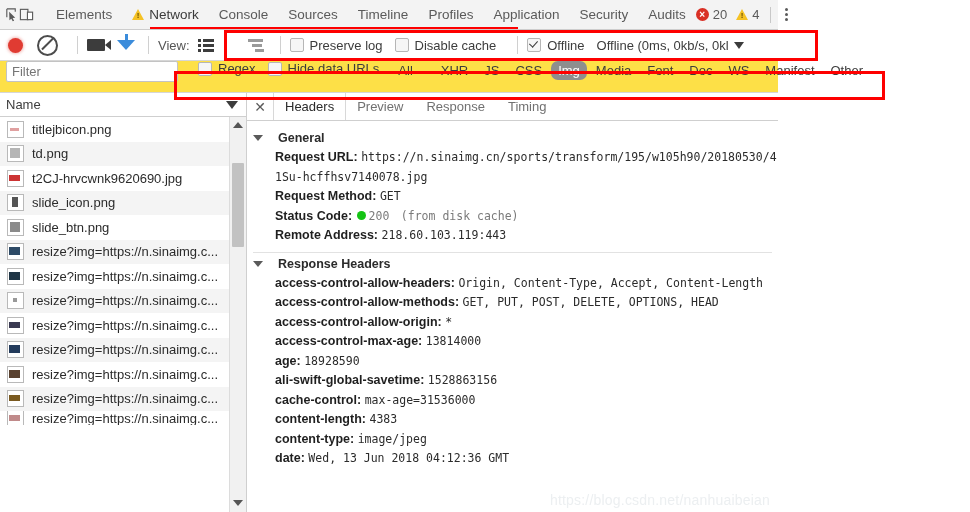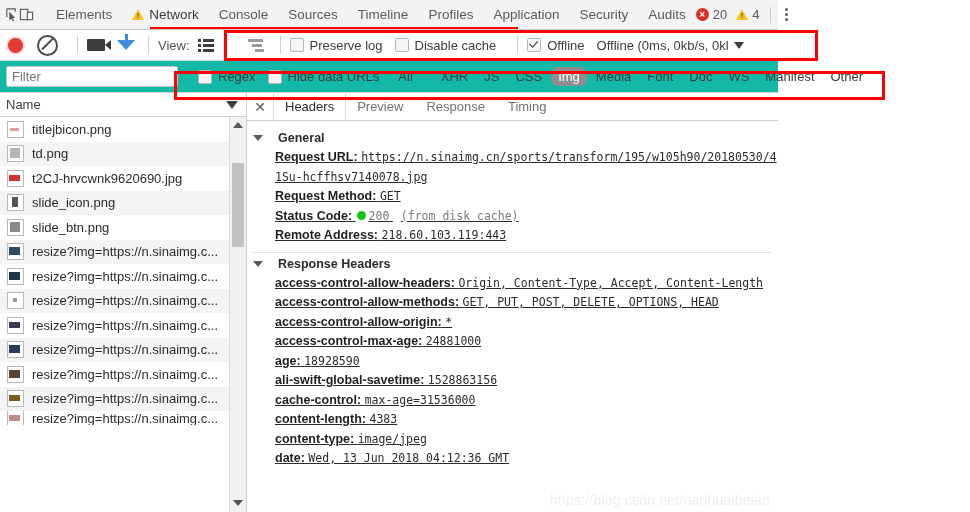--- a/index.html
+++ b/index.html
@@ -300,22 +300,22 @@
     pointer-events: none;
     box-sizing: border-box;
     z-index: 40;
   }
 
   
   .filterrow {
     height: 31px;
     min-height: 31px;
     display: flex;
-    align-items: center;
-    background: #14b8a6;
+    align-items: flex-start;
+    background: #fde047;
     border-bottom: 1px solid #d6d6d6;
     padding-left: 6px;
     position: relative;
   }
   .filter-input {
     width: 160px;
     height: 19px;
     border: 1px solid #c3c3c3;
     border-radius: 2px;
     font-size: 13px;
@@ -502,21 +502,20 @@
     border-left: 5px solid transparent;
     border-right: 5px solid transparent;
     border-top: 6px solid #5a5a5a;
   }
   .hdrline {
     padding-left: 22px;
     font-size: 12.5px;
     line-height: 19.5px;
     color: #2b2b2b;
     word-break: break-all;
-    text-decoration: underline;
   }
   .hdrline .k {
     font-weight: bold;
     color: #1f1f1f;
   }
   .hdrline .v {
     font-family: "DejaVu Sans Mono", monospace;
     font-size: 11.5px;
     color: #2b2b2b;
   }
@@ -822,21 +821,21 @@
 
         <hr class="sechr">
 
         <div class="sectionhdr">
           <span class="tri"></span>
           <span>Response Headers</span>
         </div>
         <div class="hdrline"><span class="k">access-control-allow-headers:</span> <span class="v">Origin, Content-Type, Accept, Content-Length</span></div>
         <div class="hdrline"><span class="k">access-control-allow-methods:</span> <span class="v">GET, PUT, POST, DELETE, OPTIONS, HEAD</span></div>
         <div class="hdrline"><span class="k">access-control-allow-origin:</span> <span class="v">*</span></div>
-        <div class="hdrline"><span class="k">access-control-max-age:</span> <span class="v">24881000</span></div>
+        <div class="hdrline"><span class="k">access-control-max-age:</span> <span class="v">13814000</span></div>
         <div class="hdrline"><span class="k">age:</span> <span class="v">18928590</span></div>
         <div class="hdrline"><span class="k">ali-swift-global-savetime:</span> <span class="v">1528863156</span></div>
         <div class="hdrline"><span class="k">cache-control:</span> <span class="v">max-age=31536000</span></div>
         <div class="hdrline"><span class="k">content-length:</span> <span class="v">4383</span></div>
         <div class="hdrline"><span class="k">content-type:</span> <span class="v">image/jpeg</span></div>
         <div class="hdrline"><span class="k">date:</span> <span class="v">Wed, 13 Jun 2018 04:12:36 GMT</span></div>
 
         <div class="watermark">https://blog.csdn.net/nanhuaibeian</div>
       </div>
     </div>

